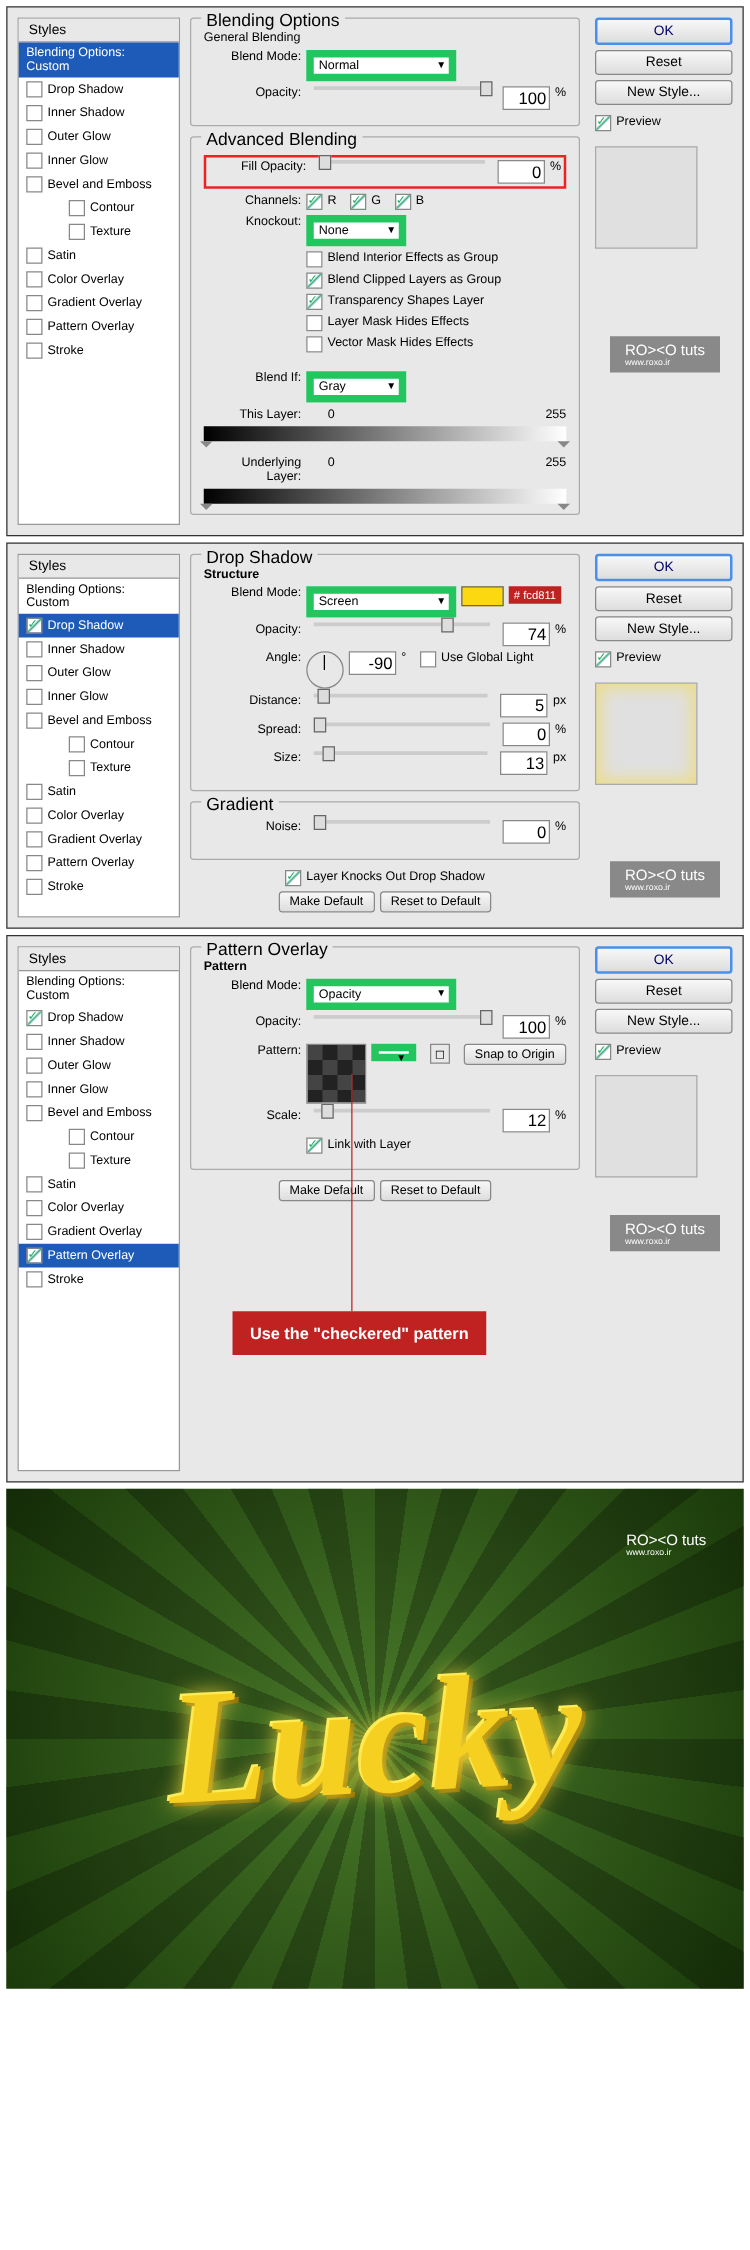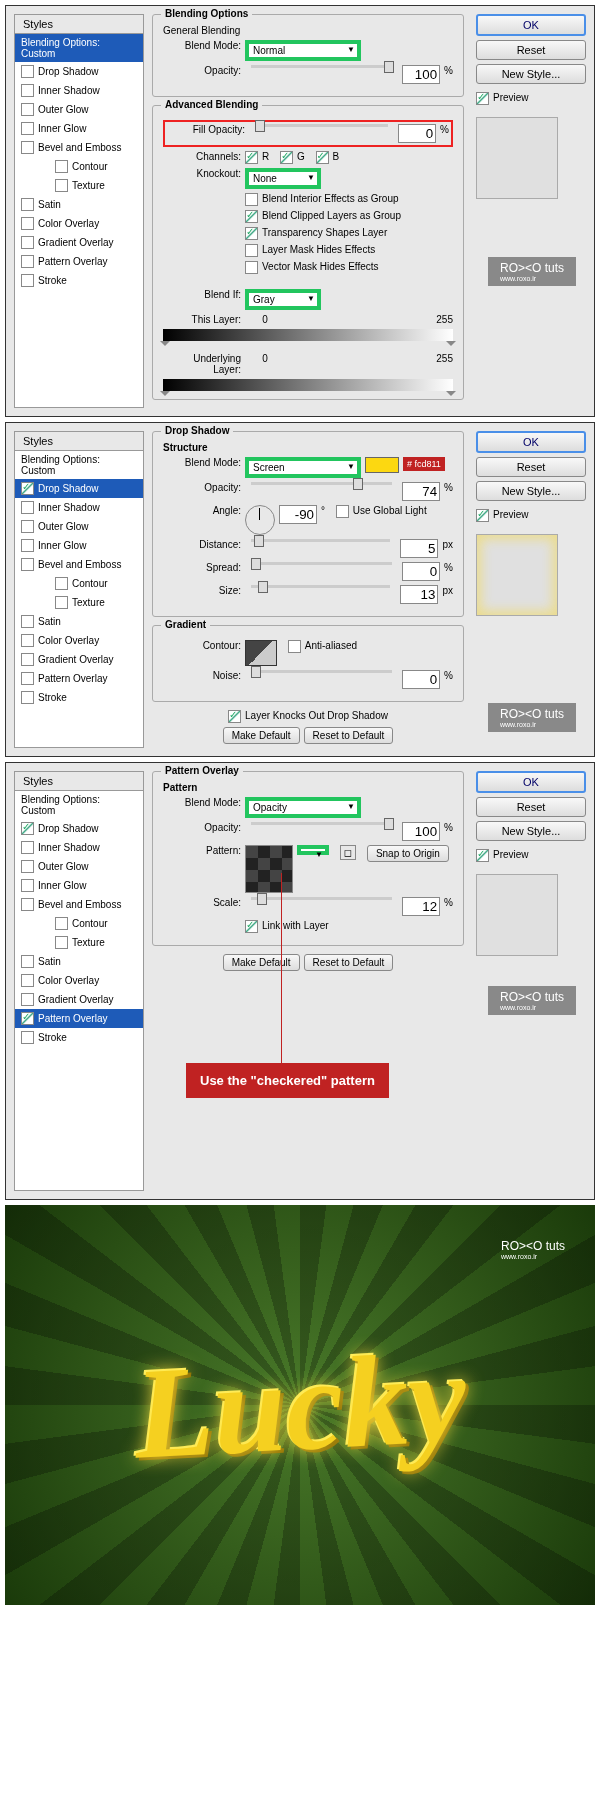--- a/index.html
+++ b/index.html
@@ -7,24 +7,24 @@
 .sidebar{width:128px;border:1px solid #999;background:#fff}
 .sb-hdr{background:#e8e8e8;border-bottom:1px solid #999;padding:3px 8px;font-size:11px}
 .sb-item{padding:3px 6px;display:flex;align-items:center;gap:4px}
 .sb-item.sel{background:#1e5bb8;color:#fff}
 .sb-item.indent{padding-left:40px}
 .cb{width:11px;height:11px;border:1px solid #888;background:#fff;display:inline-block}
 .cb.ck{background:linear-gradient(135deg,#fff 40%,#4a8 50%,#fff 60%);position:relative}
 .cb.ck::after{content:'✓';position:absolute;left:0;top:-2px;color:#2a6;font-size:10px}
 .mid{flex:1;padding:0 8px}
 .grp{border:1px solid #aaa;border-radius:3px;margin-bottom:8px;padding:10px 10px 8px;position:relative}
-.grp-ttl{position:absolute;top:-7px;left:8px;background:#e8e8e8;padding:0 4px;font-weight:bold;font-size:10px}
+.grp-ttl{position:absolute;top:-7px;left:8px;background:#e8e8e8;padding:0 4px;font-weight:normal;font-size:14px}
 .row{display:flex;align-items:flex-start;margin:4px 0;gap:4px}
 .lbl{width:78px;text-align:right;font-size:10px}
-.dd{border:4px solid #22c55e;background:#fff;padding:1px 14px 1px 4px;position:relative;font-size:10px}
+.dd{border:6px solid #22c55e;background:#fff;padding:1px 14px 1px 4px;position:relative;font-size:10px}
 .dd::after{content:'▼';position:absolute;right:2px;top:1px;font-size:8px}
 .sld{flex:1;height:3px;background:#ccc;position:relative;margin:0 6px}
 .sld-h{position:absolute;width:8px;height:10px;background:#ddd;border:1px solid #666;top:-4px}
 .inp{width:32px;border:1px solid #888;padding:1px 2px;text-align:right;background:#fff}
 .rside{width:110px;display:flex;flex-direction:column;gap:4px;padding-left:4px}
 .btn{border:1px solid #888;border-radius:3px;background:linear-gradient(#f8f8f8,#ddd);padding:3px 0;text-align:center;font-size:11px;cursor:pointer}
 .btn.def{border:2px solid #4a8fe8;color:#006}
 .prv{width:80px;height:80px;background:#e0e0e0;border:1px solid #aaa;margin-top:4px}
 .hl{border:2px solid #e22;padding:2px}
 .grad{height:12px;background:linear-gradient(90deg,#000,#fff);position:relative}
@@ -286,21 +286,20 @@
           <span class="lbl">Size:</span>
           <div class="sld">
             <div class="sld-h" style="left:5%"></div>
           </div>
           <input class="inp" value="13" style="">
           <span>px</span>
         </div>
     </div>
     <div class="grp">
         <div class="grp-ttl">Gradient</div>
-      <div class="row"><span class="lbl">Contour:</span><span class="ct"></span>&nbsp;<span class="cb"></span><span>Anti-aliased</span></div>
       <div class="row">
           <span class="lbl">Noise:</span>
           <div class="sld">
             <div class="sld-h" style="left:0"></div>
           </div>
           <input class="inp" value="0" style="">
           <span>%</span>
         </div>
     </div>
     <div class="row" style="justify-content:center">

